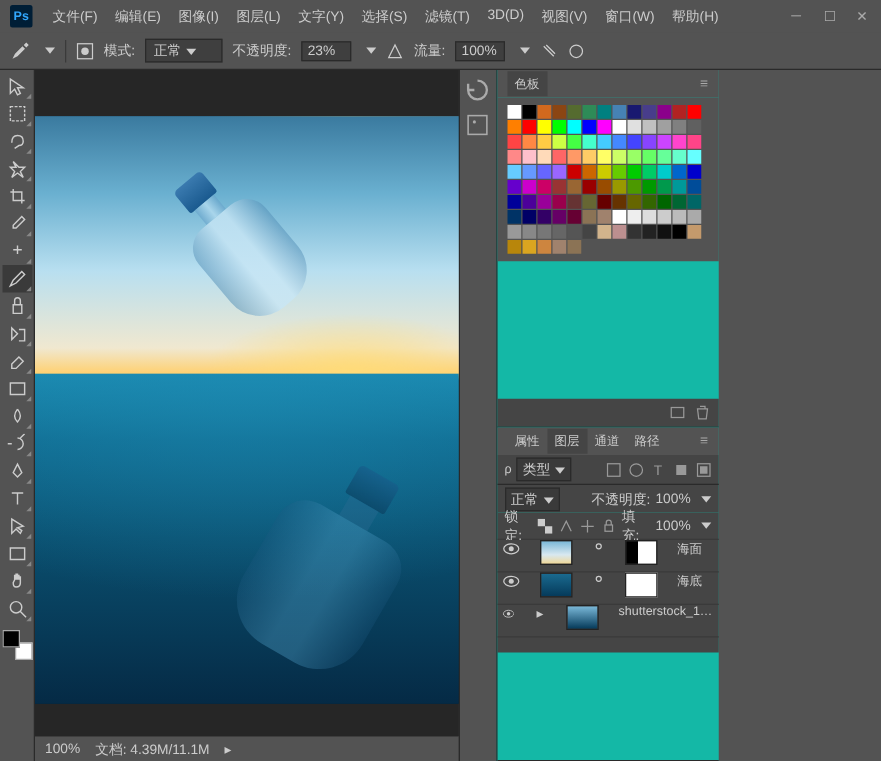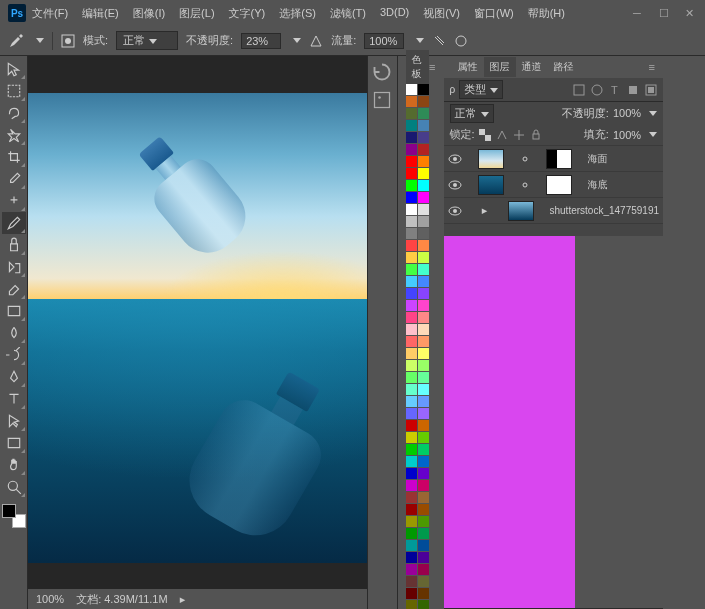--- a/index.html
+++ b/index.html
@@ -1,18 +1,18 @@
 <!DOCTYPE html>
 <html><head>
 <meta charset="utf-8">
 <style>
 *{margin:0;padding:0;box-sizing:border-box;font-family:"Microsoft YaHei",sans-serif;font-size:11px;color:#ccc;user-select:none}
 body{background:#535353;width:705px;height:609px;overflow:hidden}
 .title-bar{height:26px;background:#535353;display:flex;align-items:center;padding:0 8px}
-.ps-logo{width:18px;height:18px;background:#001e36;color:#31a8ff;font-weight:bold;display:flex;align-items:center;justify-content:center;border-radius:2px;font-size:10px}
+.ps-logo{width:18px;height:18px;background:#001e36;color:#31a8ff;font-weight:bold;display:flex;align-items:center;justify-content:center;border-radius:2px;margin-right:10px;font-size:10px}
 .menu-bar{display:flex;gap:2px;flex:1}
 .menu-item{padding:4px 6px;cursor:pointer;font-size:11px}
 .win-controls{display:flex;gap:14px;margin-left:auto}
 .win-btn{width:12px;height:12px;cursor:pointer;color:#aaa}
 .options-bar{height:30px;background:#535353;border-bottom:1px solid #2a2a2a;display:flex;align-items:center;padding:0 8px;gap:8px}
 .tool-icon{width:16px;height:16px}
 .opt-label{font-size:11px;color:#ccc}
 .opt-select{background:#3f3f3f;border:1px solid #2a2a2a;padding:1px 20px 1px 6px;color:#ccc;font-size:11px;position:relative}
 .opt-input{background:#3f3f3f;border:1px solid #2a2a2a;padding:1px 4px;color:#ccc;font-size:11px;width:40px}
 .divider{width:1px;height:18px;background:#3a3a3a}
@@ -34,21 +34,21 @@
 .canvas::after{content:"";position:absolute;bottom:0;left:0;right:0;height:56%;background:radial-gradient(ellipse 600px 300px at 50% 0%,rgba(30,140,180,0.6),transparent 60%),linear-gradient(to bottom,#1a8ab0 0%,#0f6a8f 20%,#0a4f6f 50%,#052a45 100%)}
 .bottle-top{position:absolute;top:8%;left:35%;width:90px;height:130px;transform:rotate(-40deg);z-index:5}
 .bottle-top .cap{width:28px;height:22px;background:linear-gradient(to bottom,#3a7aaf,#1a5a8f);border-radius:4px 4px 2px 2px;margin:0 auto}
 .bottle-top .neck{width:20px;height:15px;background:linear-gradient(to right,rgba(100,160,200,0.6),rgba(180,220,240,0.8),rgba(100,160,200,0.6));margin:0 auto}
 .bottle-top .body{width:70px;height:90px;background:linear-gradient(to right,rgba(80,140,180,0.5),rgba(200,230,245,0.8) 40%,rgba(200,230,245,0.8) 60%,rgba(80,140,180,0.5));border-radius:20px 20px 30px 30px;margin:0 auto}
 .bottle-bottom{position:absolute;bottom:5%;left:50%;width:130px;height:170px;transform:rotate(30deg);z-index:3;opacity:0.55}
 .bottle-bottom .cap{width:36px;height:26px;background:linear-gradient(to bottom,#1a5a8a,#0a3a5a);border-radius:4px 4px 2px 2px;margin:0 auto}
 .bottle-bottom .neck{width:26px;height:18px;background:rgba(50,110,150,0.6);margin:0 auto}
 .bottle-bottom .body{width:110px;height:120px;background:linear-gradient(to right,rgba(30,90,130,0.5),rgba(80,160,200,0.7) 40%,rgba(80,160,200,0.7) 60%,rgba(30,90,130,0.5));border-radius:25px 25px 40px 40px;margin:0 auto}
 .status-bar{height:20px;background:#535353;display:flex;align-items:center;padding:0 8px;font-size:10px;gap:12px}
-.right-panels{width:178px;background:#d946ef;display:flex;flex-direction:row;border-left:1px solid #2a2a2a}
+.right-panels{width:178px;background:#14b8a6;display:flex;flex-direction:column;border-left:1px solid #2a2a2a}
 .panel-dock{width:30px;background:#535353;display:flex;flex-direction:column;align-items:center;padding-top:6px;gap:8px;border-left:1px solid #2a2a2a}
 .dock-icon{width:20px;height:20px;cursor:pointer;color:#aaa}
 .panel{border-bottom:1px solid #2a2a2a}
 .panel-header{height:22px;display:flex;align-items:center;padding:0 8px;background:#535353}
 .panel-tab{font-size:10px;color:#ccc;padding:3px 6px;cursor:pointer}
 .panel-tab.active{background:#454545}
 .panel-menu{margin-left:auto;cursor:pointer;color:#aaa}
 .swatches-body{padding:6px 8px;background:#535353}
 .swatch-grid{display:flex;flex-wrap:wrap;gap:1px}
 .swatch{width:11px;height:11px;cursor:pointer}
@@ -57,21 +57,21 @@
 .footer-icon{width:14px;height:14px;cursor:pointer;color:#999}
 .layers-props{height:24px;display:flex;align-items:center;padding:0 6px;gap:4px;background:#454545;border-bottom:1px solid #2a2a2a}
 .prop-select{background:#3a3a3a;border:1px solid #2a2a2a;color:#ccc;font-size:10px;padding:1px 4px;flex:0 0 auto}
 .prop-icons{display:flex;gap:6px;margin-left:auto}
 .prop-icon{width:12px;height:12px;color:#999;cursor:pointer}
 .layers-row2{height:22px;display:flex;align-items:center;justify-content:flex-end;padding:0 6px;gap:4px;background:#454545;font-size:10px}
 .layers-lock-row{height:22px;display:flex;align-items:center;padding:0 6px;gap:4px;background:#454545;border-bottom:1px solid #3a3a3a;font-size:10px}
 .lock-icons{display:flex;gap:5px}
 .lock-icon{width:12px;height:12px;color:#999}
 .layers-list{background:#454545;min-height:90px}
-.layer{height:26px;display:flex;align-items:center;padding:0 4px;gap:16px;border-bottom:1px solid #3a3a3a;cursor:pointer}
+.layer{height:26px;display:flex;align-items:flex-start;padding:0 4px;gap:16px;border-bottom:1px solid #3a3a3a;cursor:pointer}
 .layer.selected{background:#5a7aa8}
 .layer.selected *{color:#fff}
 .eye{width:14px;height:14px;color:#ccc}
 .layer-thumb{width:26px;height:20px;background:#fff;border:1px solid #222;flex-shrink:0}
 .layer-thumb.sky{background:linear-gradient(to bottom,#7ab8d8 0%,#d8e8f0 60%,#f0d898 100%)}
 .layer-thumb.mask{background:#fff}
 .layer-thumb.water{background:linear-gradient(to bottom,#1a6a8f,#053a5a)}
 .layer-thumb.bg{background:#fff}
 .layer-link{width:10px;height:10px;color:#ccc}
 .layer-name{font-size:10px;white-space:nowrap;overflow:hidden;text-overflow:ellipsis}

